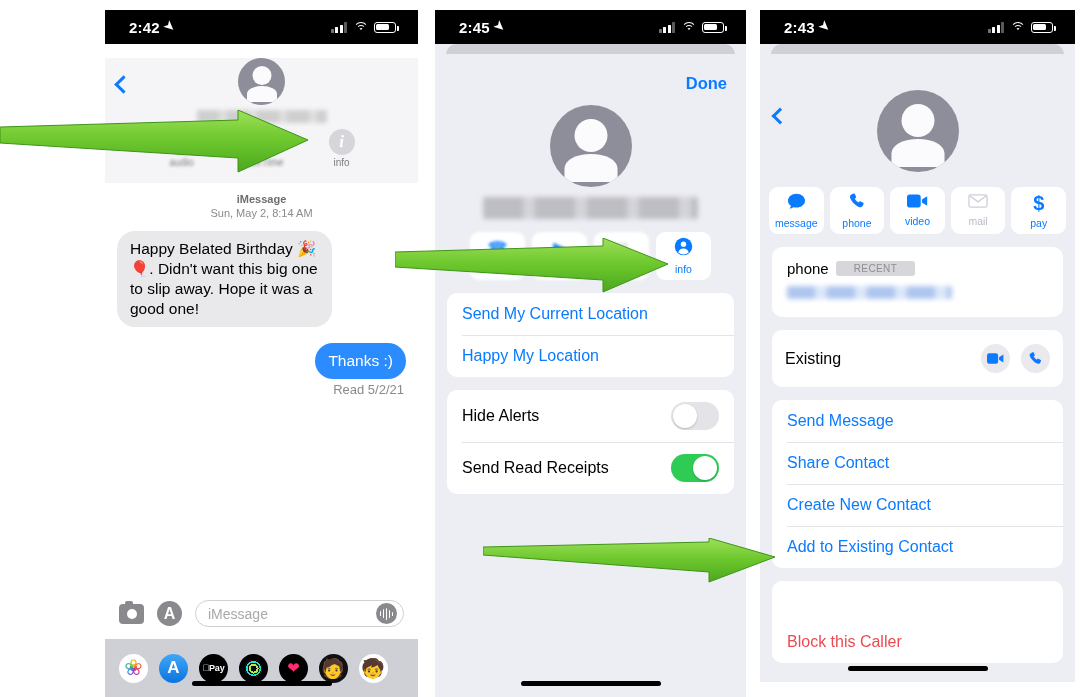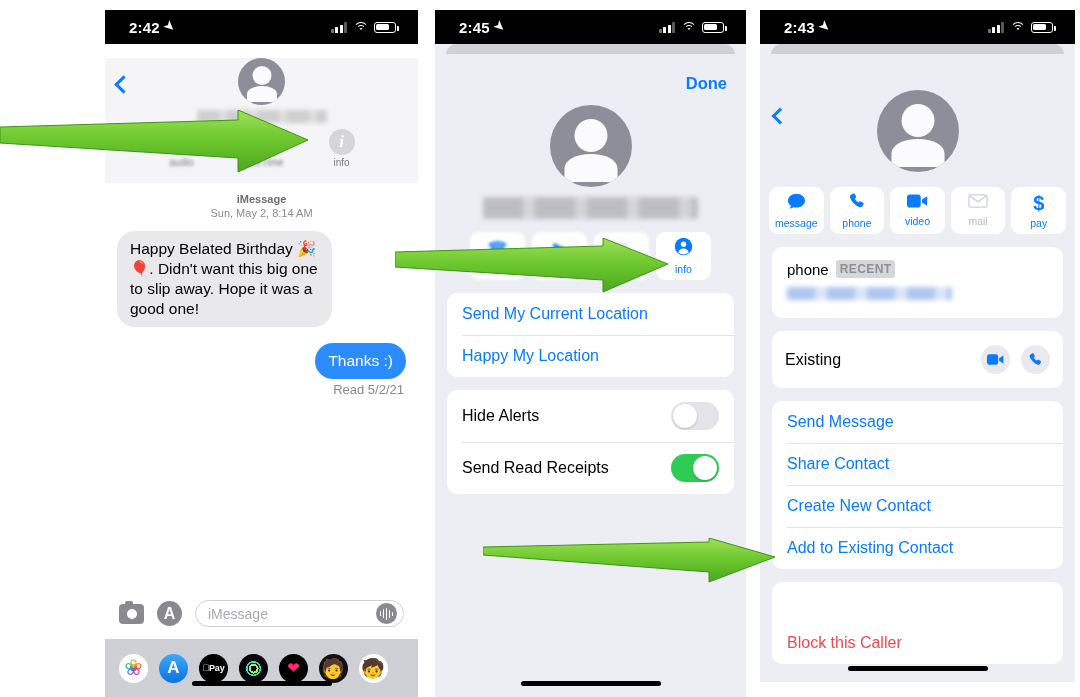--- a/index.html
+++ b/index.html
@@ -159,21 +159,21 @@
   #p3 .back-chev { position:absolute; left:14px; top:56px; width:12px; height:12px;
         border-left:3.2px solid #0a7bff; border-bottom:3.2px solid #0a7bff; transform:rotate(45deg); }
   #p3 .big-avatar { width:82px; height:82px; margin:36px auto 0; }
   #p3 .big-avatar::before { width:33px;height:33px; top:14px; }
   #p3 .big-avatar::after { width:53px;height:28px; bottom:5px; }
   #p3 .act-row { display:flex; justify-content:center; gap:6px; margin-top:15px; padding:0 9px; }
   #p3 .act-tile { width:55px; height:47px; }
   .phone-card { background:#fff; border-radius:10px; margin:13px 12px 0; padding:13px 15px 18px; }
   .phone-card .lbl-line { display:flex; align-items:center; gap:7px; }
   .phone-card .lbl { font-size:15px; color:#000; }
-  .badge { font-size:12px; font-weight:bold; color:#8e8e93; background:#d6d6db; padding:2px 4px;
+  .badge { font-size:10px; font-weight:normal; color:#8e8e93; background:#d6d6db; padding:2px 18px;
         border-radius:3px; letter-spacing:.4px; filter: blur(.7px); }
   .num-blur { height:13px; width:165px; margin-top:9px; border-radius:2px;
         background: repeating-linear-gradient(90deg,#aec6ef 0 28px,#dbe6f8 28px 40px); filter: blur(2.4px); }
   .ft-card { background:#fff; border-radius:10px; margin:13px 12px 0; padding:14px 13px; display:flex;
         align-items:center; justify-content:space-between; }
   .ft-card .ft-lbl { font-size:16px; color:#000; }
   .ft-btns { display:flex; gap:11px; }
   .circ-btn { width:29px; height:29px; border-radius:50%; background:#e9e9ee; display:flex;
         align-items:center; justify-content:center; }
 

